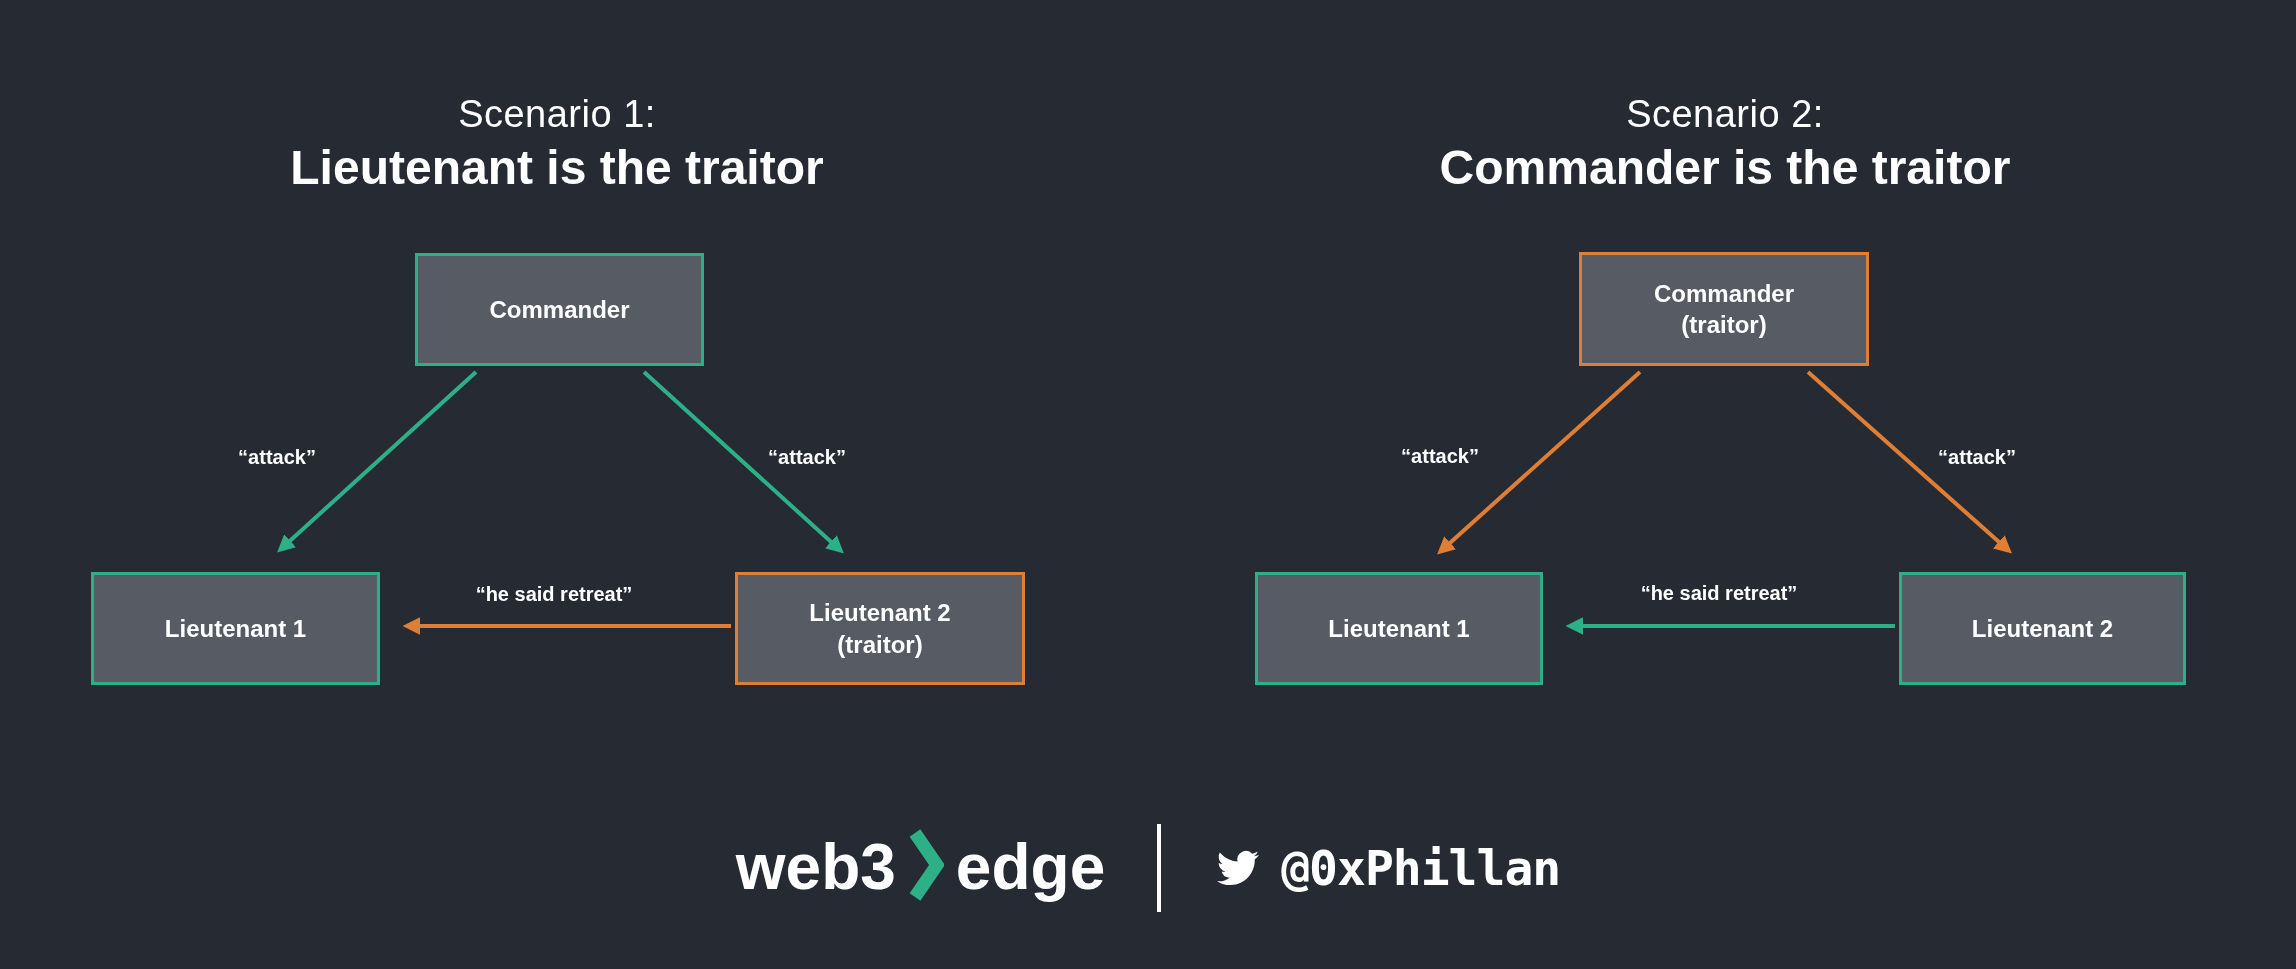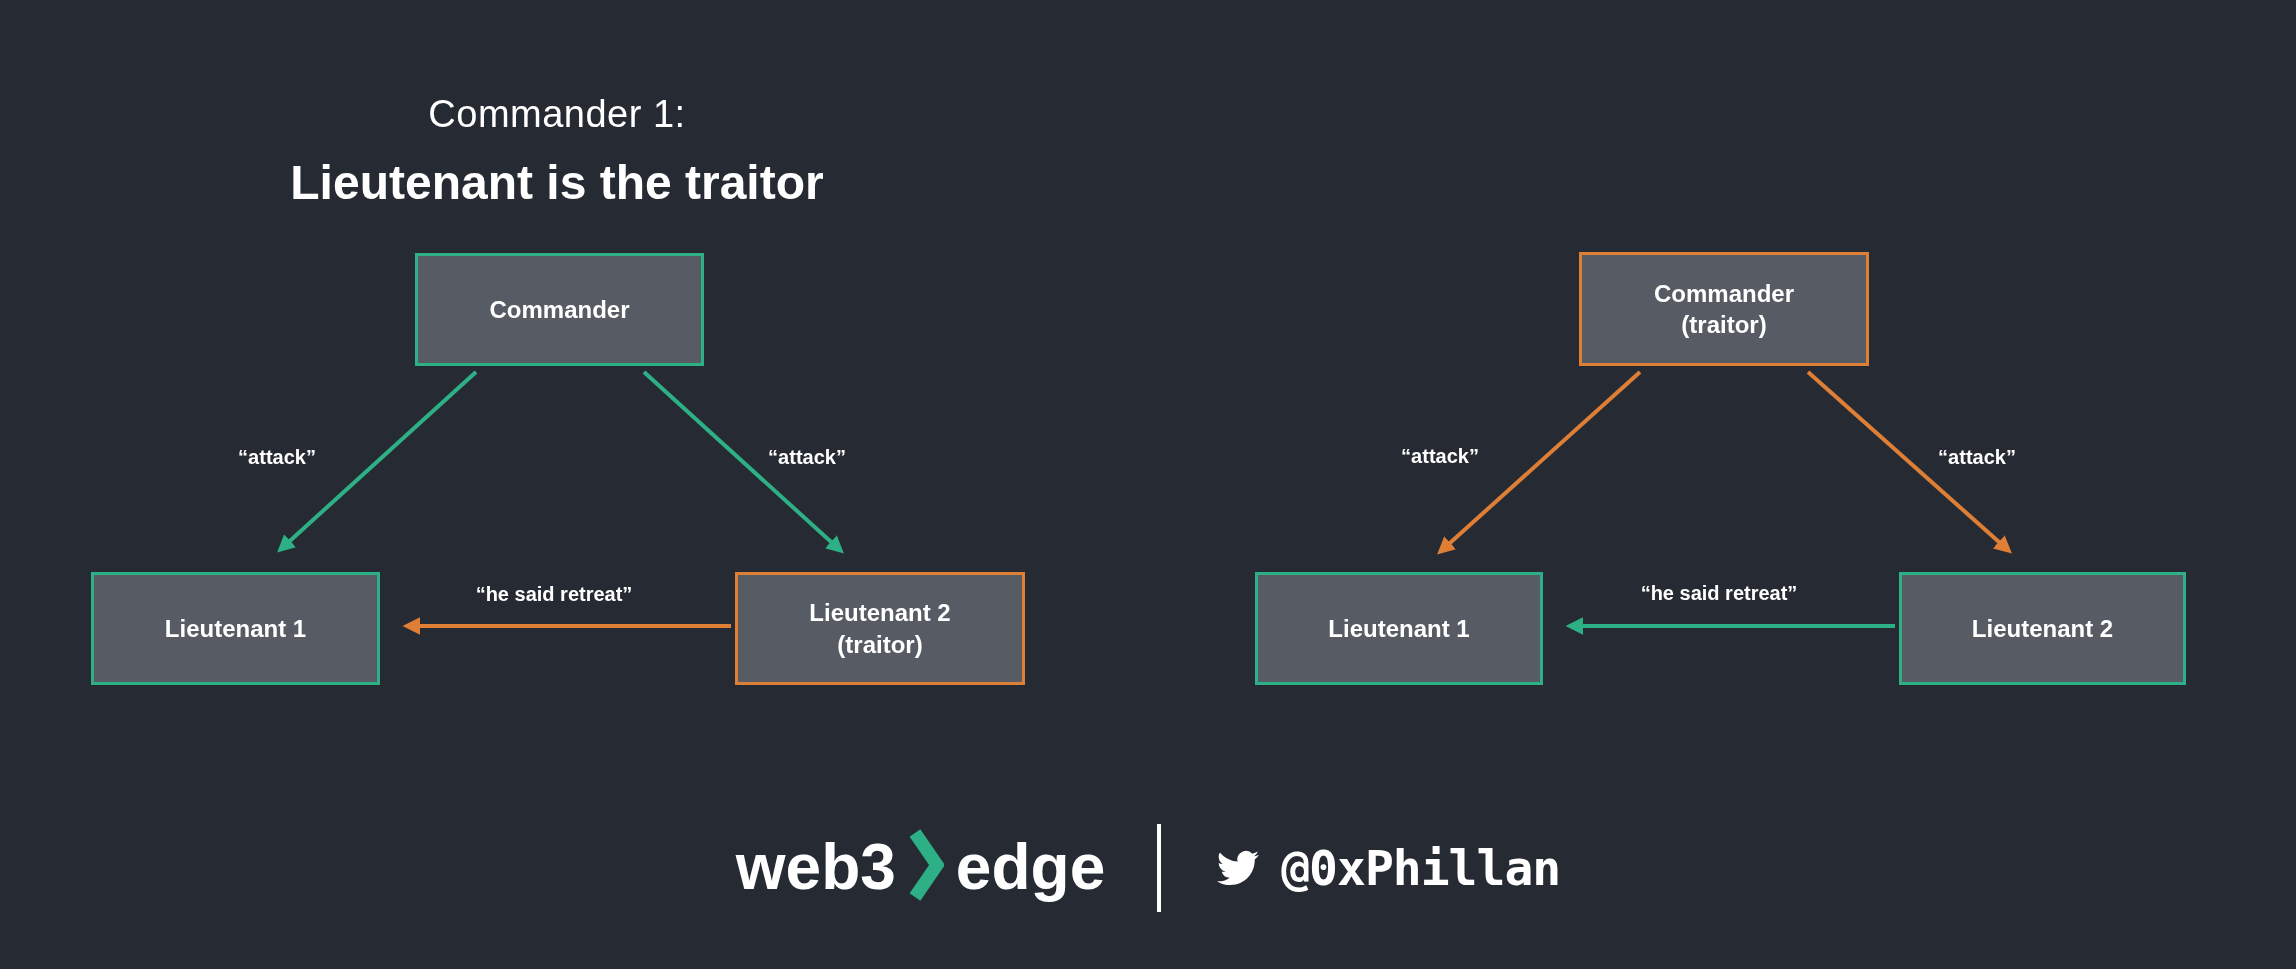--- a/index.html
+++ b/index.html
@@ -27,21 +27,20 @@
   .scenario-title .line1{
     font-size:38px;
     font-weight:500;
     letter-spacing:.5px;
     line-height:1.2;
   }
   .scenario-title .line2{
     font-size:48px;
     font-weight:700;
     line-height:1.25;
-    margin-top:15px;
   }
   .node-box{
     position:absolute;
     background:var(--box-fill);
     display:flex;
     flex-direction:column;
     align-items:center;
     justify-content:center;
     color:var(--text);
     font-size:24px;
@@ -109,24 +108,28 @@
     font-weight:700;
     letter-spacing:-1px;
   }
 </style>
 </head>
 <body>
 
 <div class="canvas">
 
   <div class="scenario-title" style="left:57px;top:92px;">
-    <div class="line1">Commander 1:</div>
+    <div class="line1">Scenario 1:</div>
     <div class="line2">Lieutenant is the traitor</div>
   </div>
 
+  <div class="scenario-title" style="left:1225px;top:92px;">
+    <div class="line1">Scenario 2:</div>
+    <div class="line2">Commander is the traitor</div>
+  </div>
 
   <svg class="arrows" viewBox="0 0 2296 969">
     <defs>
       <marker id="head-green" viewBox="0 0 10 10" refX="7" refY="5" markerWidth="4.4" markerHeight="4.4" orient="auto">
         <path class="head-green" d="M0,0 L10,5 L0,10 z"></path>
       </marker>
       <marker id="head-orange" viewBox="0 0 10 10" refX="7" refY="5" markerWidth="4.4" markerHeight="4.4" orient="auto">
         <path class="head-orange" d="M0,0 L10,5 L0,10 z"></path>
       </marker>
     </defs>

